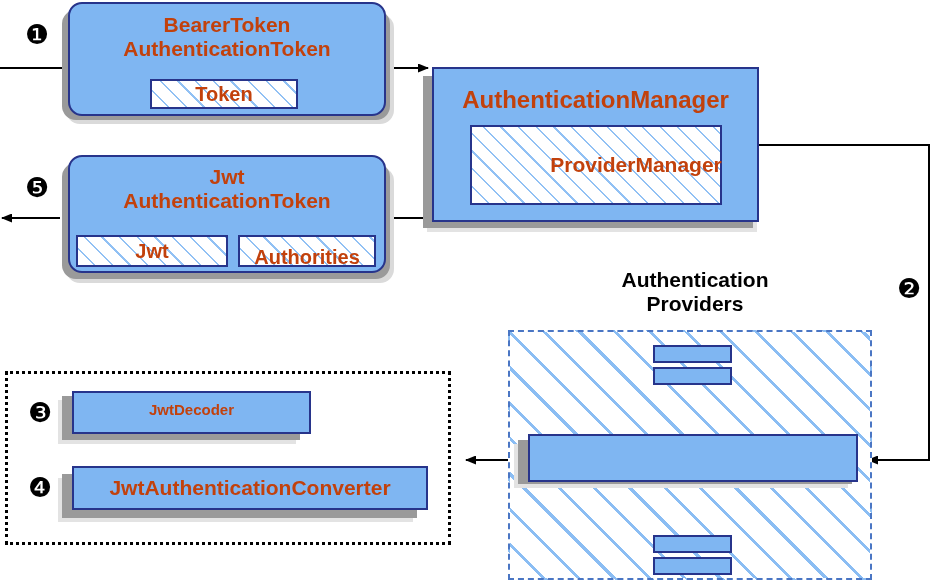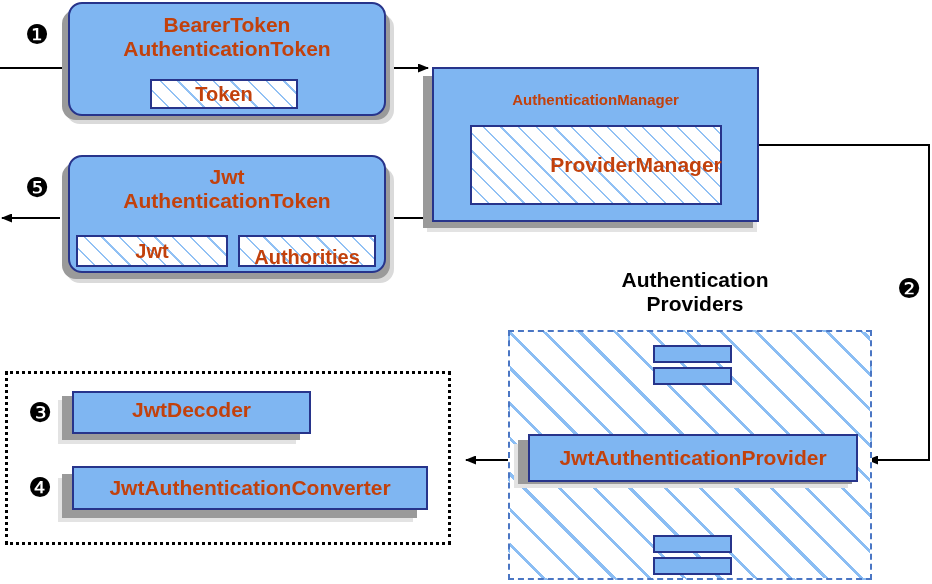--- a/index.html
+++ b/index.html
@@ -196,49 +196,48 @@
   </div>
   <div class="hatch-box" style="left:76px; top:235px; width:152px; height:32px;"></div>
   <div class="box-text" style="left:76px; top:235px; width:152px; height:32px; font-size:20px;">Jwt</div>
   <div class="hatch-box" style="left:238px; top:235px; width:138px; height:32px;"></div>
   <div class="box-text" style="left:238px; top:235px; width:138px; height:44px; font-size:20px;">Authorities</div>
   <div class="badge" style="left:24px; top:175px;">❺</div>
 
   <div class="sq-shadow-light" style="left:427px; top:80px; width:330px; height:152px;"></div>
   <div class="sq-shadow-dark" style="left:423px; top:76px; width:330px; height:152px;"></div>
   <div class="sq-card" style="left:432px; top:67px; width:327px; height:155px;"></div>
-  <div class="box-text" style="left:438px; top:82px; width:315px; height:36px; font-size:15px;text-align:center;">AuthenticationManager</div>
+  <div class="box-text" style="left:438px; top:82px; width:315px; height:36px; font-size:24px;text-align:center;">AuthenticationManager</div>
   <div class="hatch-box" style="left:470px; top:125px; width:252px; height:80px;"></div>
   <div class="box-text" style="left:470px; top:125px; width:252px; height:80px; font-size:21px;margin-left:40px;">ProviderManager</div>
 
   <div class="plain-label" style="left:570px; top:268px; width:250px; font-size:21px;">
     <span>Authentication</span><br>
     <span>Providers</span>
   </div>
   <div class="badge" style="left:896px; top:276px;">❷</div>
 
   <div class="dashed-hatch-region" style="left:508px; top:330px; width:364px; height:250px;"></div>
 
   <div class="flat-card" style="left:653px; top:345px; width:79px; height:18px;"></div>
   <div class="flat-card" style="left:653px; top:367px; width:79px; height:18px;"></div>
 
   <div class="sq-shadow-light" style="left:514px; top:444px; width:334px; height:44px;"></div>
   <div class="sq-shadow-dark" style="left:518px; top:440px; width:334px; height:44px;"></div>
   <div class="flat-card" style="left:528px; top:434px; width:330px; height:48px;"></div>
-  <div class="box-text" style="left:528px; top:434px; width:330px; height:48px; font-size:21px;">JwtAuthenticationProvider</div>
 
   <div class="flat-card" style="left:653px; top:535px; width:79px; height:18px;"></div>
   <div class="flat-card" style="left:653px; top:557px; width:79px; height:18px;"></div>
 
   <div class="dotted-region" style="left:5px; top:371px; width:446px; height:174px;"></div>
 
   <div class="sq-shadow-light" style="left:58px; top:400px; width:238px; height:44px;"></div>
   <div class="sq-shadow-dark" style="left:62px; top:396px; width:238px; height:44px;"></div>
   <div class="flat-card" style="left:72px; top:391px; width:239px; height:43px;"></div>
-  <div class="box-text" style="left:72px; top:391px; width:239px; height:38px; font-size:21px;">JwtDecoder</div>
+  <div class="box-text" style="left:72px; top:391px; width:239px; height:38px; font-size:15px;">JwtDecoder</div>
   <div class="badge" style="left:27px; top:400px;">❸</div>
 
   <div class="sq-shadow-light" style="left:58px; top:478px; width:355px; height:44px;"></div>
   <div class="sq-shadow-dark" style="left:62px; top:474px; width:355px; height:44px;"></div>
   <div class="flat-card" style="left:72px; top:466px; width:356px; height:44px;"></div>
   <div class="box-text" style="left:72px; top:466px; width:356px; height:44px; font-size:21px;">JwtAuthenticationConverter</div>
   <div class="badge" style="left:27px; top:475px;">❹</div>
 
 </div>
 

